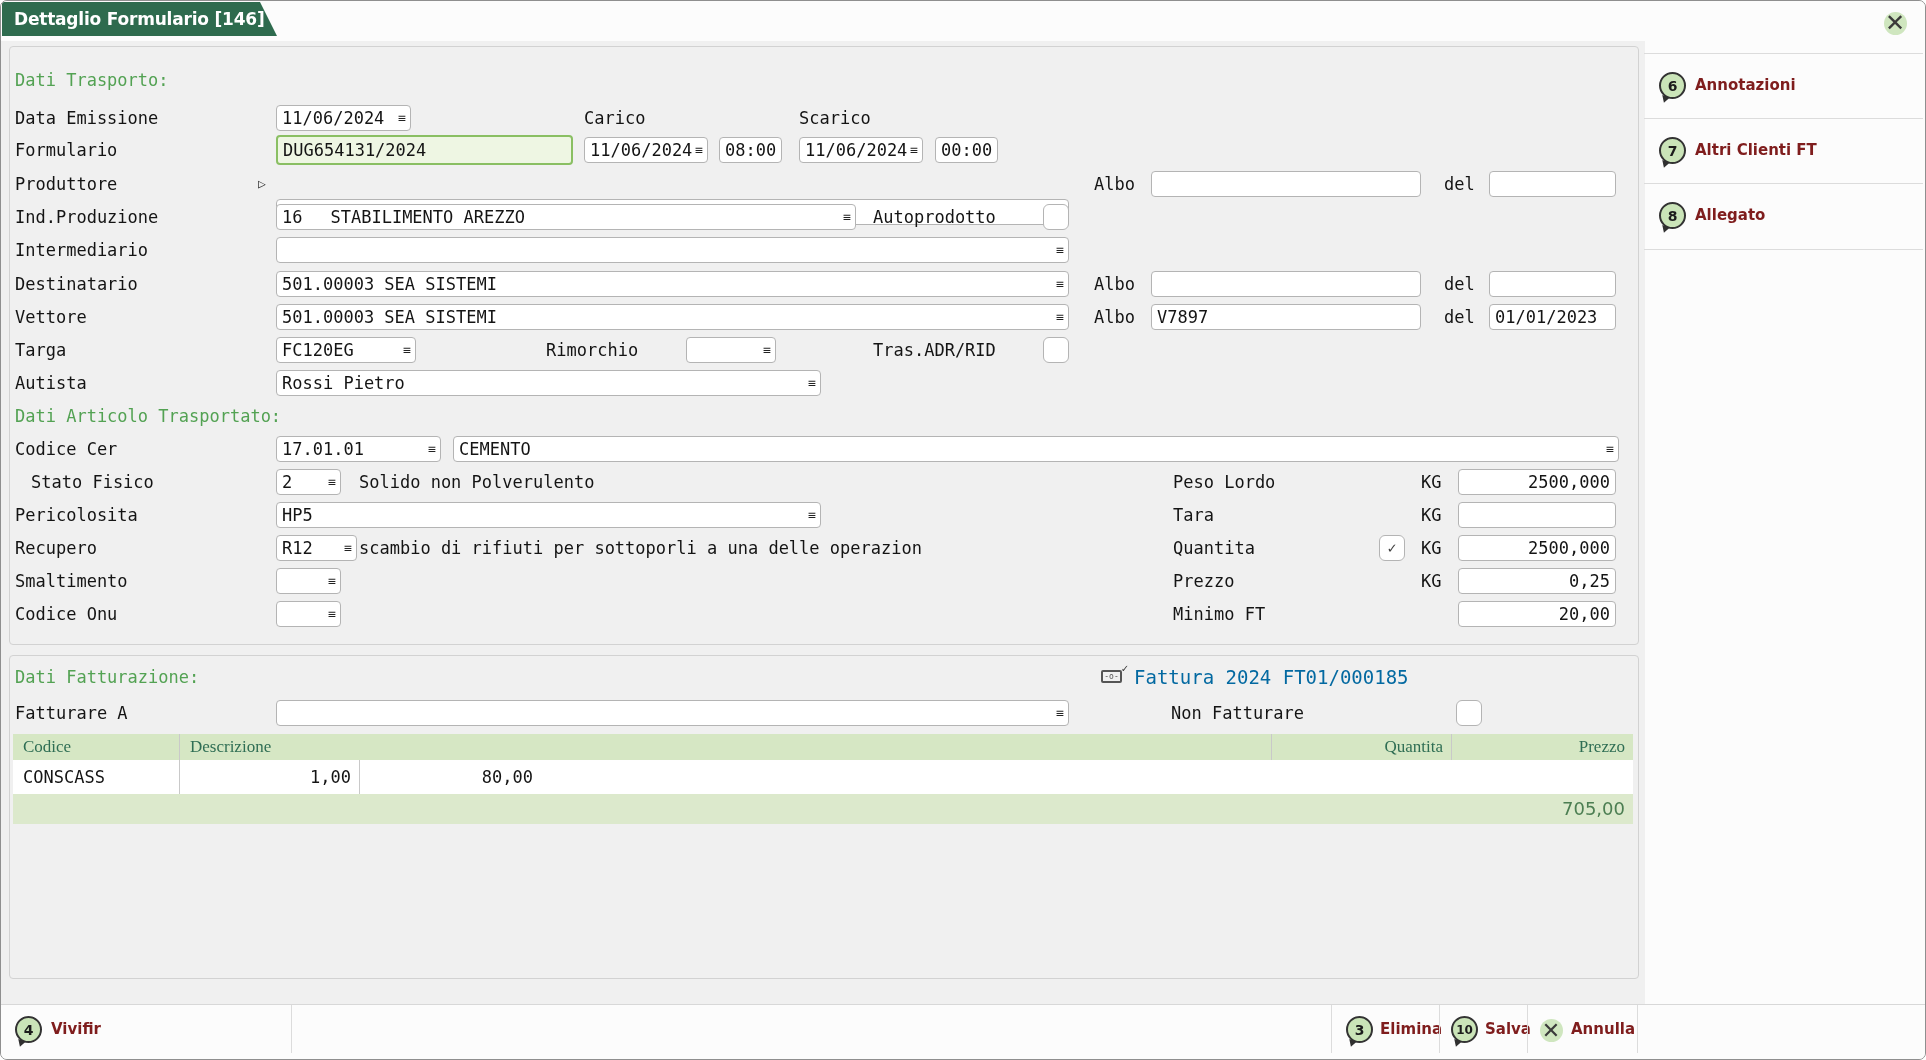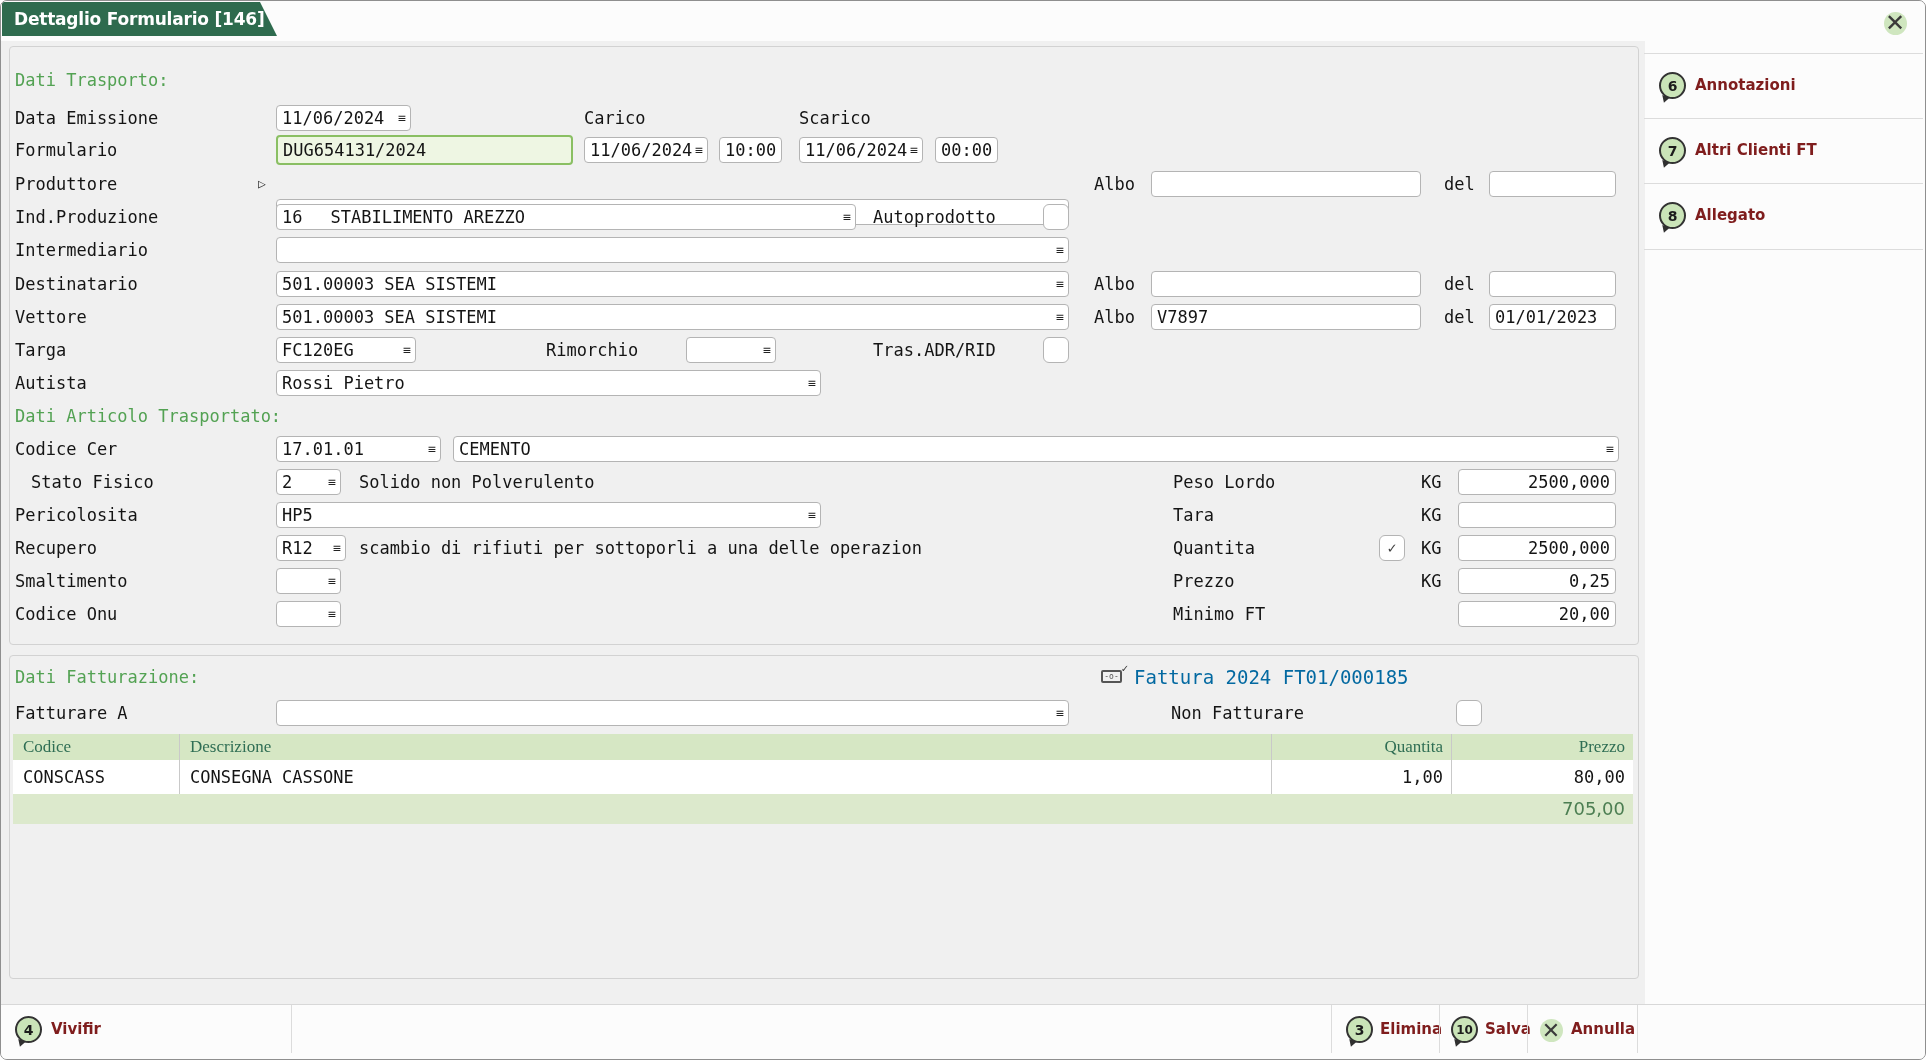--- a/index.html
+++ b/index.html
@@ -88,21 +88,21 @@
 
   <div class="abs lbl" style="left:14px;top:136px;">Formulario</div>
   <div class="abs inp focus" style="left:275px;top:134px;width:297px;">
     <span>DUG654131/2024</span>
   </div>
   <div class="abs inp" style="left:583px;top:136px;width:124px;">
     <span>11/06/2024</span>
     <span class="mi">≡</span>
   </div>
   <div class="abs inp" style="left:718px;top:136px;width:63px;">
-    <span>10:00</span>
+    <span>08:00</span>
   </div>
   <div class="abs inp" style="left:798px;top:136px;width:124px;">
     <span>11/06/2024</span>
     <span class="mi">≡</span>
   </div>
   <div class="abs inp" style="left:934px;top:136px;width:63px;">
     <span>00:00</span>
   </div>
 
   <div class="abs lbl" style="left:14px;top:170px;">Produttore</div>
@@ -211,21 +211,21 @@
     <span>HP5</span>
     <span class="mi">≡</span>
   </div>
   <div class="abs lbl" style="left:1172px;top:501px;">Tara</div>
   <div class="abs lbl" style="left:1420px;top:501px;">KG</div>
   <div class="abs inp num" style="left:1457px;top:501px;width:158px;">
     <span></span>
   </div>
 
   <div class="abs lbl" style="left:14px;top:534px;">Recupero</div>
-  <div class="abs inp" style="left:275px;top:534px;width:70px;">
+  <div class="abs inp" style="left:275px;top:534px;width:81px;">
     <span>R12</span>
     <span class="mi">≡</span>
   </div>
   <div class="abs lbl" style="left:358px;top:534px;">scambio di rifiuti per sottoporli a una delle operazion</div>
   <div class="abs lbl" style="left:1172px;top:534px;">Quantita</div>
   <div class="abs chk" style="left:1378px;top:534px;">
     <span>✓</span>
   </div>
   <div class="abs lbl" style="left:1420px;top:534px;">KG</div>
   <div class="abs inp num" style="left:1457px;top:534px;width:158px;">
@@ -274,21 +274,20 @@
 
     <div style="display:flex;font-family:Liberation Serif, serif;">
       <div class="th lt" style="width:166px;">Codice</div>
       <div class="th lt colline" style="width:1092px;">Descrizione</div>
       <div class="th rt colline" style="width:180px;">Quantita</div>
       <div class="th rt colline" style="width:182px;">Prezzo</div>
     </div>
 
     <div style="display:flex;background:#ffffff;">
       <div class="td lt" style="width:166px;">CONSCASS</div>
-      <div class="td lt colline" style="width:1092px;">CONSEGNA CASSONE</div>
       <div class="td rt colline" style="width:180px;">1,00</div>
       <div class="td rt colline" style="width:182px;">80,00</div>
     </div>
 
     <div style="display:flex;background:#f0f0f0;">
       <div class="td" style="width:166px;"></div>
         <div class="td colline" style="width:1092px;"></div>
         <div class="td colline" style="width:180px;"></div>
         <div class="td colline" style="width:182px;"></div>
     </div>

